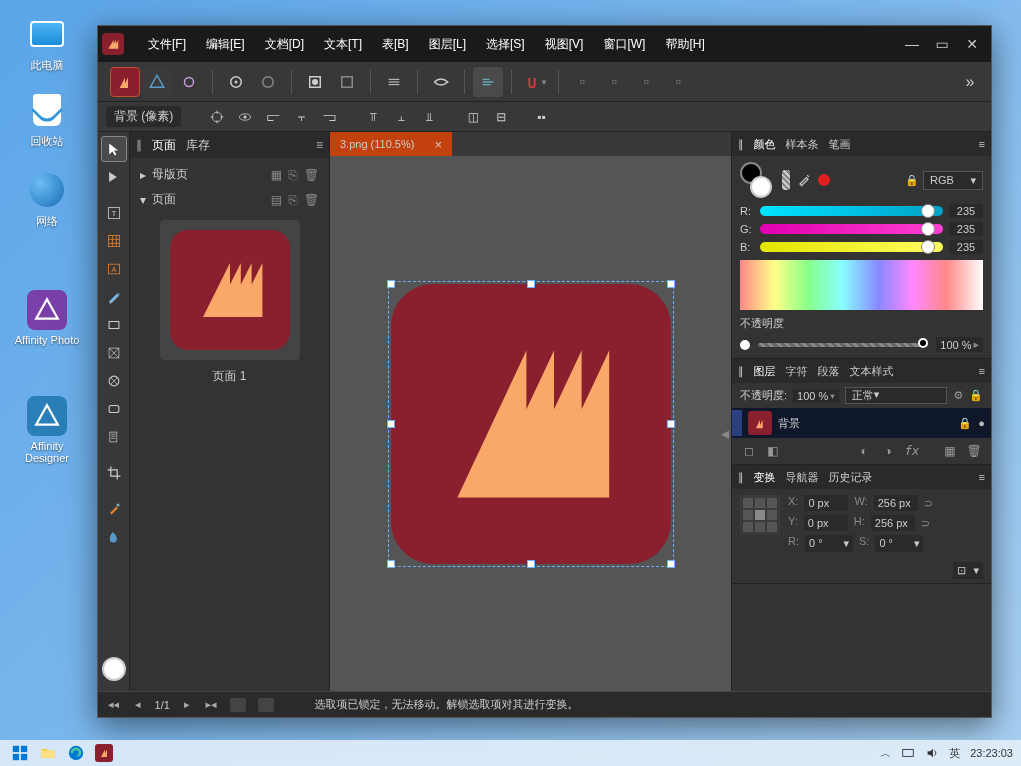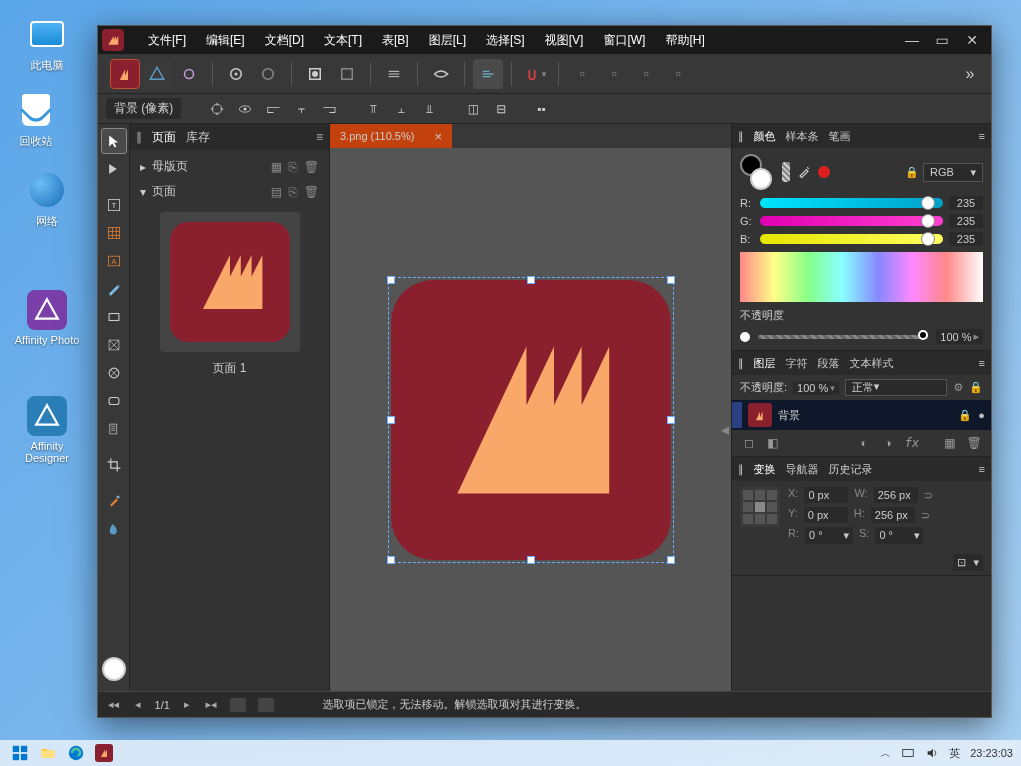--- a/index.html
+++ b/index.html
@@ -14,21 +14,21 @@
 .di-bin::before { content:""; position: absolute; top:50%; left:50%; transform:translate(-50%,-50%); width: 20px; height: 20px; border: 3px solid #3498db; border-top: none; border-left: none; border-radius: 0 0 50% 0; transform: translate(-50%,-50%) rotate(45deg); }
 .di-net { background: radial-gradient(circle at 30% 30%, #6bbef5, #1a6db8); border-radius: 50%; width: 34px; height: 34px; }
 .di-aff { width: 40px; height: 40px; border-radius: 8px; display: flex; align-items: center; justify-content: center; }
 .di-aff svg { width: 26px; height: 26px; }
 .photo-bg { background: #7a3fa8; }
 .designer-bg { background: #2b7fb8; }
 .publisher-bg { background: #8a1f2e; }
 
 
 .app { position: absolute; left: 97px; top: 25px; width: 895px; height: 693px; background: #2a2a2a; border: 1px solid #555; box-shadow: 0 8px 30px rgba(0,0,0,0.5); display: flex; flex-direction: column; }
-.titlebar { height: 28px; background: #1a1a1a; display: flex; align-items: center; padding: 0 4px; justify-content: center; }
+.titlebar { height: 36px; background: #1a1a1a; display: flex; align-items: center; padding: 0 4px; justify-content: center; }
 .titlebar-logo { width: 22px; height: 22px; background: #8a1f2e; border-radius: 4px; display:flex;align-items:center;justify-content:center; margin-right: 14px; }
 .titlebar-logo svg { width: 14px; height: 14px; }
 .menu-item { color: #fff; font-size: 12px; padding: 4px 10px; cursor: pointer; }
 .win-controls { margin-left: auto; display: flex; }
 .win-btn { width: 30px; height: 22px; display:flex;align-items:center;justify-content:center; color:#ccc; font-size:14px; cursor:pointer; }
 
 
 .toolbar { height: 40px; background: #383838; display:flex; align-items:center; padding: 0 6px; gap: 2px; border-bottom:1px solid #222; }
 .tb-btn { width: 30px; height: 30px; border-radius: 4px; display:flex; align-items:center; justify-content:center; cursor:pointer; color:#ccc; }
 .tb-btn.active { background:#4a4a4a; }
@@ -140,21 +140,21 @@
 </head>
 <body>
 
 <div class="desktop">
   <div class="desktop-icon" style="top:14px;left:12px">
     <div class="di-img">
         <div class="di-pc"></div>
       </div>
     <div>此电脑</div>
   </div>
-  <div class="desktop-icon" style="top:90px;left:1px">
+  <div class="desktop-icon" style="top:90px;left:12px">
     <div class="di-img">
         <div class="di-bin"></div>
       </div>
     <div>回收站</div>
   </div>
   <div class="desktop-icon" style="top:170px;left:12px">
     <div class="di-img">
         <div class="di-net"></div>
       </div>
     <div>网络</div>
@@ -648,21 +648,21 @@
   </div>
 
   <div class="statusbar">
     <span class="sb-btn">◂◂</span>
     <span class="sb-btn">◂</span>
     <span>1/1</span>
     <span class="sb-btn">▸</span>
     <span class="sb-btn">▸◂</span>
     <div class="sb-mini"></div>
     <div class="sb-mini"></div>
-    <span style="margin-left:36px;">选取项已锁定，无法移动。解锁选取项对其进行变换。</span>
+    <span style="margin-left:28px;">选取项已锁定，无法移动。解锁选取项对其进行变换。</span>
   </div>
 </div>
 
 <div class="taskbar">
   <div class="tb-left">
     <div class="tb-icon">
         <svg viewBox="0 0 20 20" width="18" height="18">
           <rect x="2" y="2" width="7" height="7" fill="#0078d4"></rect>
           <rect x="11" y="2" width="7" height="7" fill="#0078d4"></rect>
           <rect x="2" y="11" width="7" height="7" fill="#0078d4"></rect>

